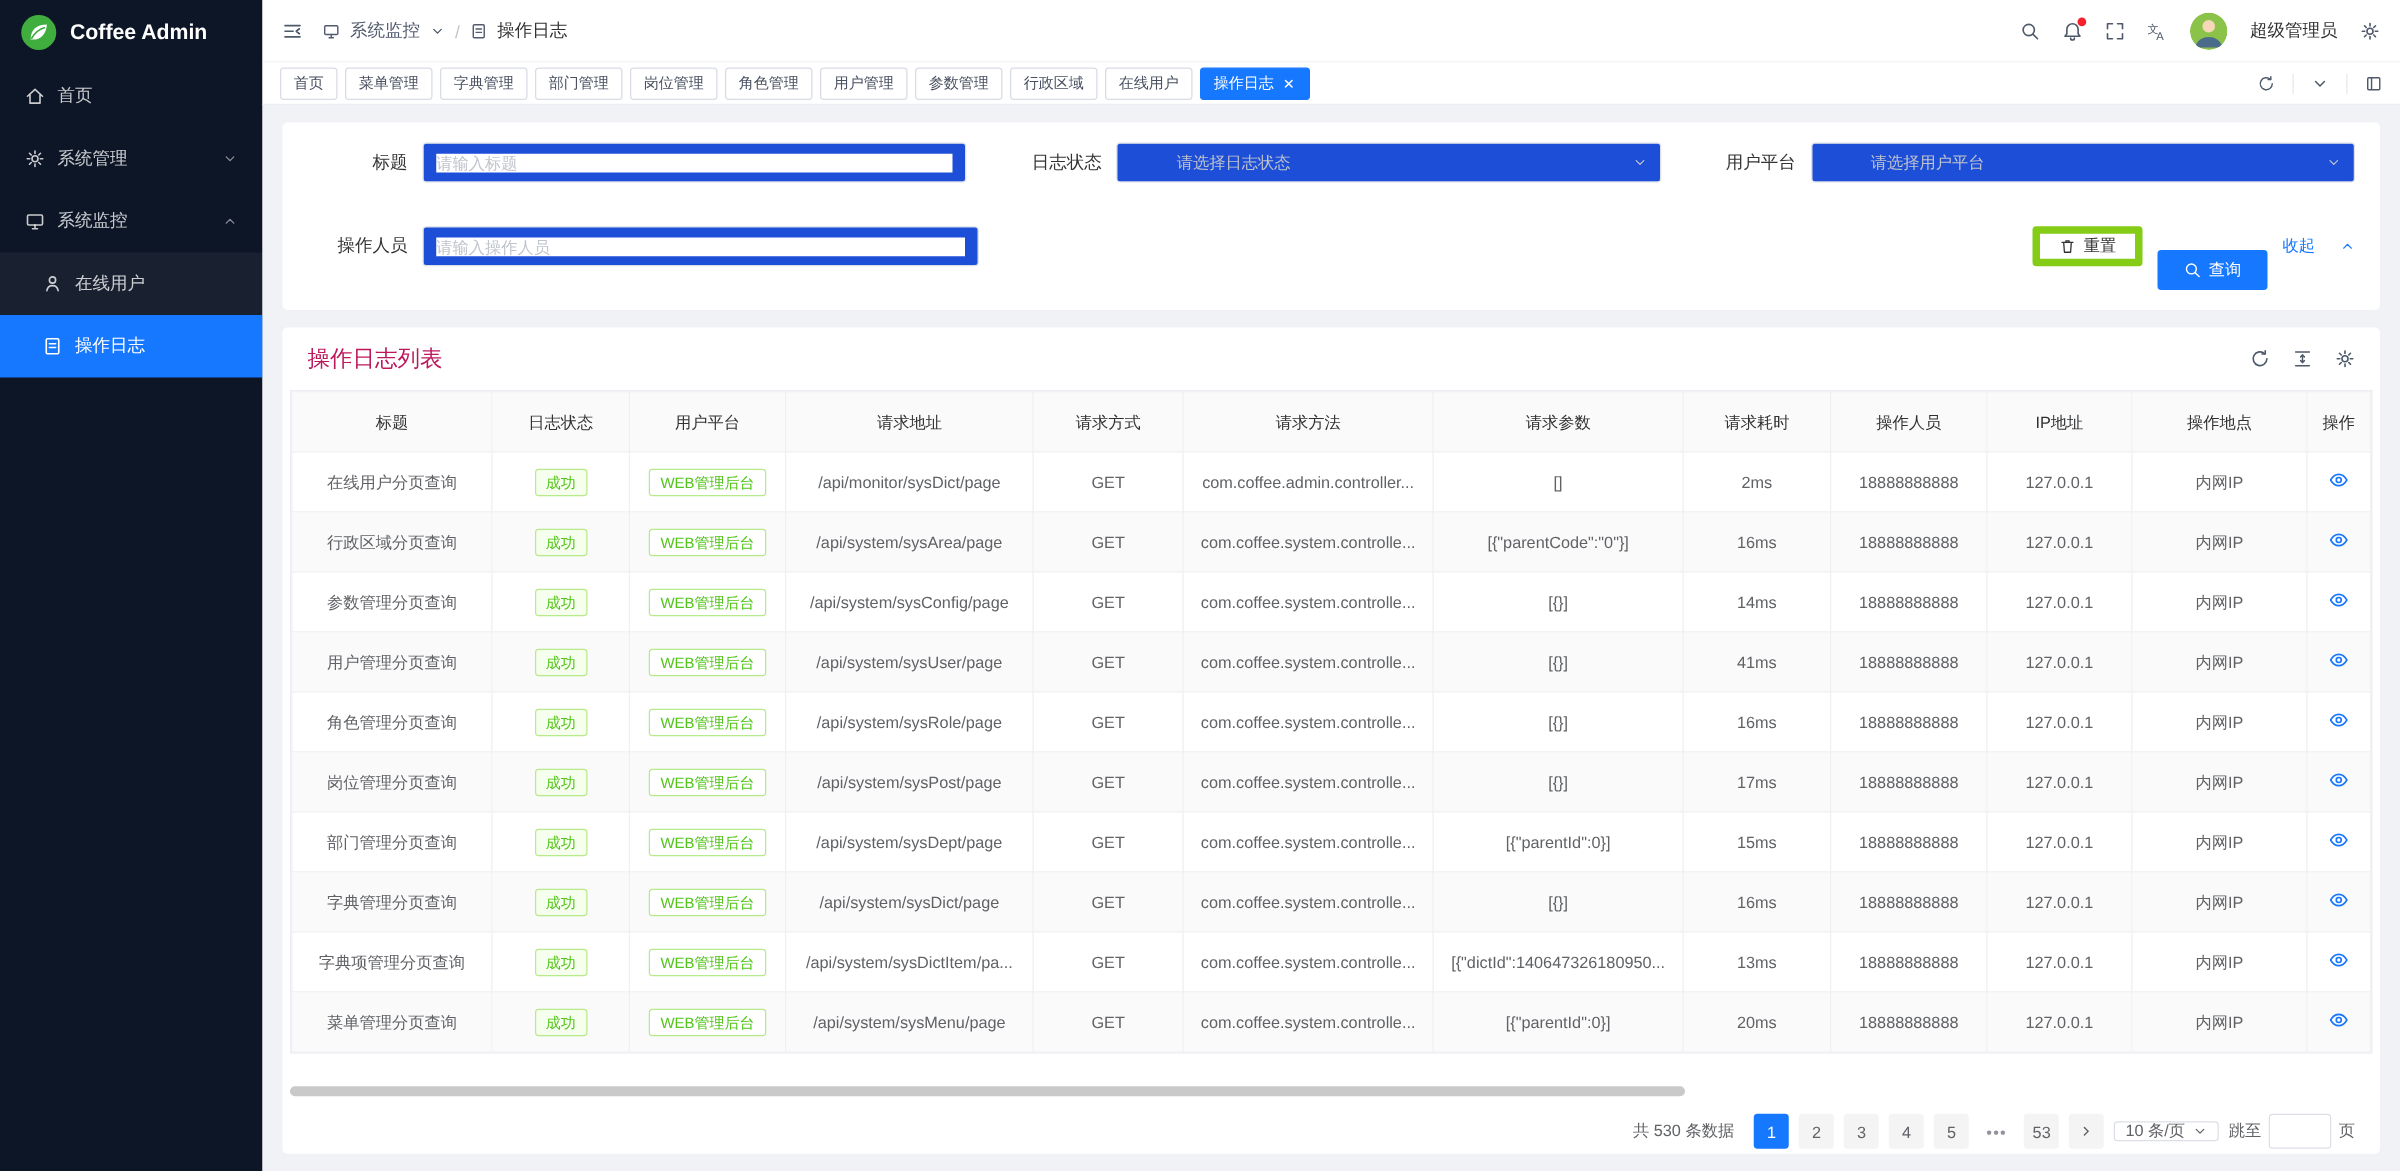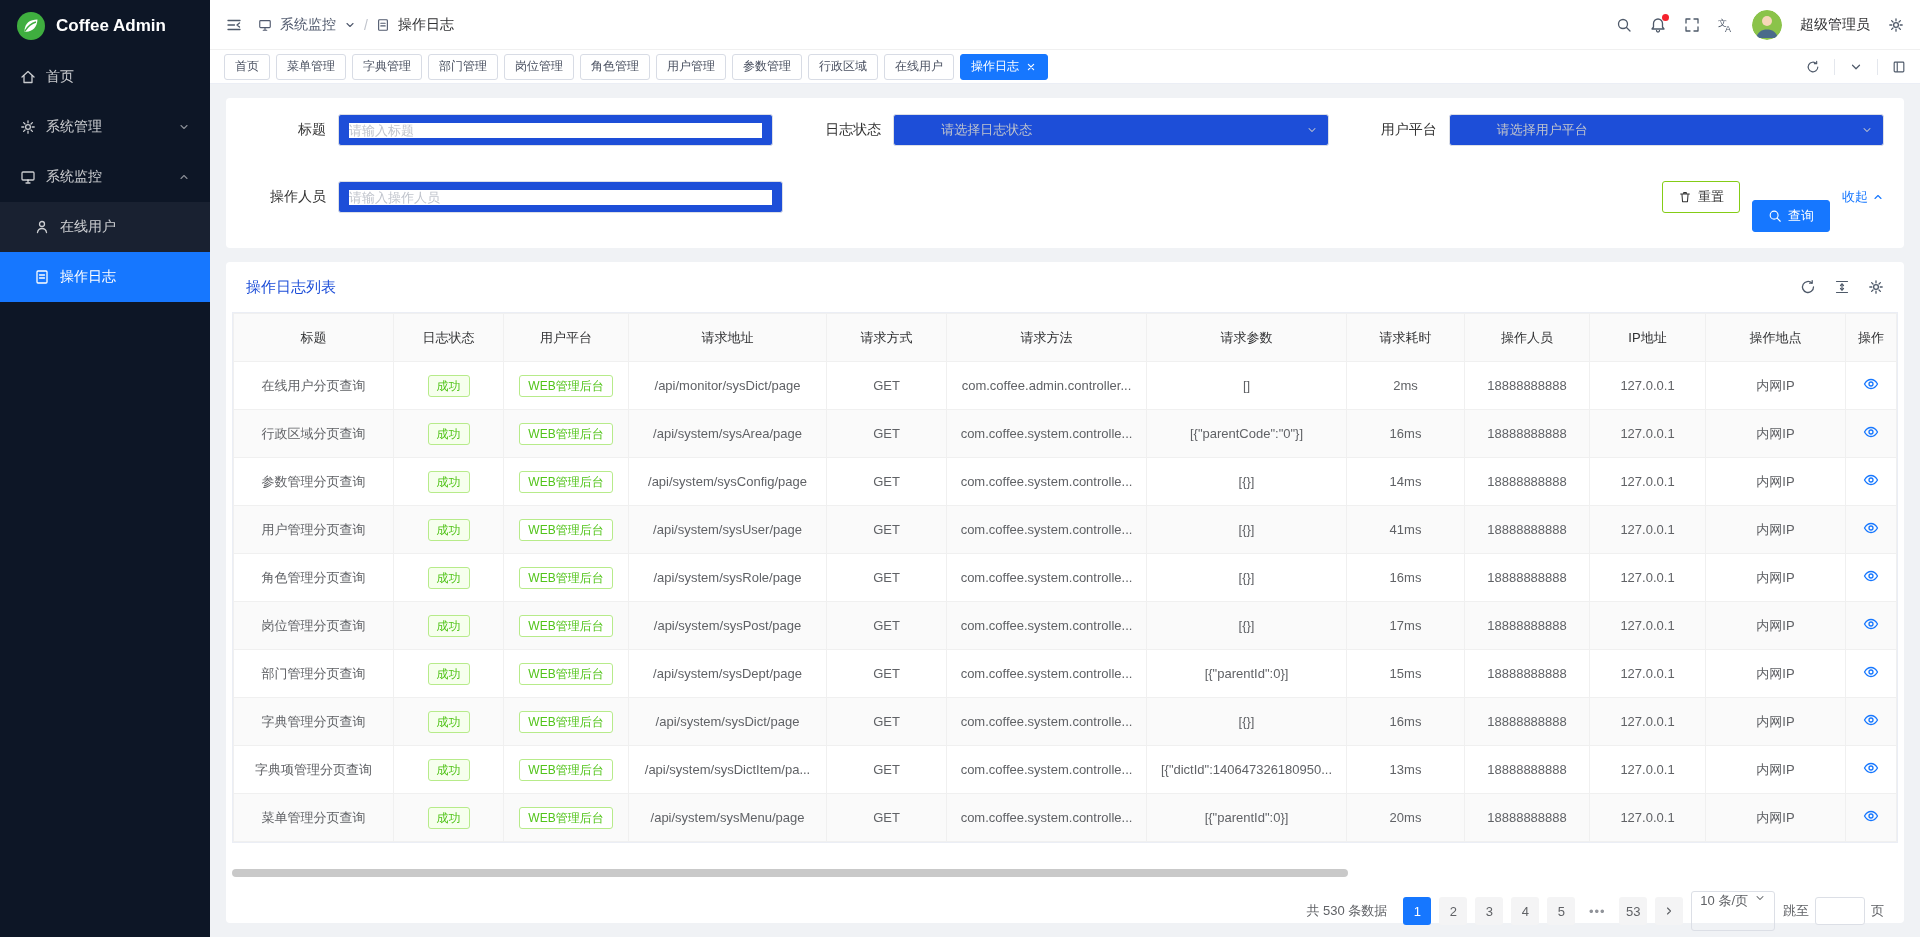--- a/index.html
+++ b/index.html
@@ -45,28 +45,28 @@
   .filter-row { display:flex; align-items:center; }
   .filter-row + .filter-row { margin-top:16px; }
   .field { flex:1; display:flex; align-items:center; min-width:0; padding-right:28px; }
   .field label { width:80px; flex-shrink:0; text-align:right; margin-right:12px; font-size:14px; color:#333; }
   .control { flex:1; height:32px; border:1px solid #dcdfe6; border-radius:3px; display:flex; align-items:center; padding:0 10px; background:#1d4ed8; }
   .control input { border:none; outline:none; width:100%; font-size:13px; color:#333; font-family:inherit; }
   .control input::placeholder { color:#c0c4cc; }
   .select-box { justify-content:space-between; color:#c0c4cc; font-size:13px; cursor:pointer;padding-left:47px; }
   .select-box .chev { color:#c0c4cc; }
   .actions { flex:2; display:flex; justify-content:flex-end; align-items:center; gap:12px; padding-right:0; }
-  .btn { height:32px; padding:0 15px; border-radius:3px; border:1px solid #84cc16; background:#fff; font-size:13px; color:#333; display:inline-flex; align-items:center; gap:6px; cursor:pointer; font-family:inherit; }
+  .btn { height:32px; padding:0 15px; border-radius:3px; border:6px solid #84cc16; background:#fff; font-size:13px; color:#333; display:inline-flex; align-items:center; gap:6px; cursor:pointer; font-family:inherit; }
   .btn.primary { background:#1677ff; border-color:#1677ff; color:#fff;margin-top:38px; }
-  .link { color:#1677ff; font-size:13px; display:inline-flex; align-items:center; gap:4px; cursor:pointer; }
+  .link { color:#1677ff; font-size:13px; display:inline-flex; align-items:center; gap:20px; cursor:pointer; }
 
   
   .table-card { margin-top:14px; background:#fff; border-radius:4px; flex:1; min-height:0; display:flex; flex-direction:column; }
   .card-header { height:50px; flex-shrink:0; display:flex; align-items:center; padding:0 20px; }
-  .card-title { font-size:15px; color:#1d4ed8; }
+  .card-title { font-size:18px; color:#be185d; }
   .card-tools { margin-left:auto; display:flex; align-items:center; gap:18px; color:#606266; }
 
   .table-wrap { margin:0 6px; border:1px solid #ebeef5; }
   table { width:100%; border-collapse:collapse; table-layout:fixed; font-size:13px; color:#606266; }
   th,td { border:1px solid #f0f0f0; height:48px; text-align:center; padding:0 8px; overflow:hidden; white-space:nowrap; text-overflow:ellipsis; }
   thead th { background:#fafafa; color:#303133; font-weight:normal; }
   tbody tr:nth-child(even) { background:#fafafa; }
   td.op-col, th.op-col { border-left:1px solid #e2e2e2; }
   .tag { display:inline-block; line-height:20px; padding:0 8px; font-size:12px; border-radius:3px; }
   .tag.success { color:#52c41a; background:#f6ffed; border:1px solid #b7eb8a; }
@@ -74,21 +74,21 @@
   .eye { color:#1677ff; display:inline-flex; cursor:pointer; }
 
   .hscroll { margin:26px 6px 0; height:8px; flex-shrink:0; }
   .hscroll .thumb { width:67%; height:8px; background:#c9c9c9; border-radius:4px; cursor:pointer; }
 
   .pagination { margin-top:auto; padding:14px 20px 16px; display:flex; align-items:center; justify-content:flex-end; gap:8px; font-size:13px; color:#606266; flex-shrink:0; }
   .pagination .total { margin-right:8px; }
   .page-btn { min-width:28px; height:28px; padding:0 6px; background:#f4f4f5; border-radius:3px; display:inline-flex; align-items:center; justify-content:center; color:#606266; cursor:pointer; }
   .page-btn.active { background:#1677ff; color:#fff; }
   .page-ellipsis { min-width:28px; text-align:center; color:#909399; letter-spacing:1px; }
-  .size-select { height:40px; border:1px solid #dcdfe6; border-radius:3px; padding:0 8px; display:inline-flex; gap:6px; color:#606266; cursor:pointer; }
+  .size-select { height:16px; border:1px solid #dcdfe6; border-radius:3px; padding:0 8px; display:inline-flex; align-items:center; gap:6px; color:#606266; cursor:pointer; }
   .jump { display:inline-flex; align-items:center; gap:6px; }
   .jump input { width:50px; height:28px; border:1px solid #dcdfe6; border-radius:3px; outline:none; text-align:center; font-family:inherit; }
 </style>
 </head>
 <body>
 
 <div class="app">
 
   <aside class="sidebar">
     <div class="logo">

